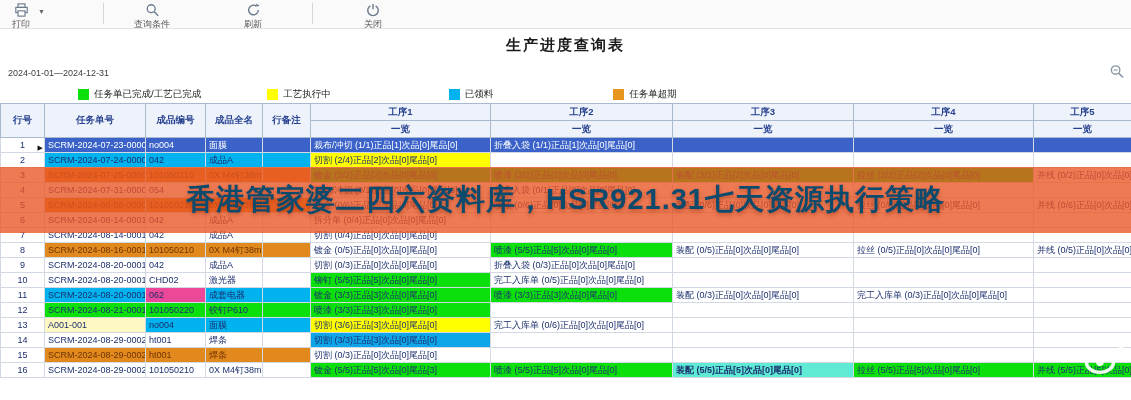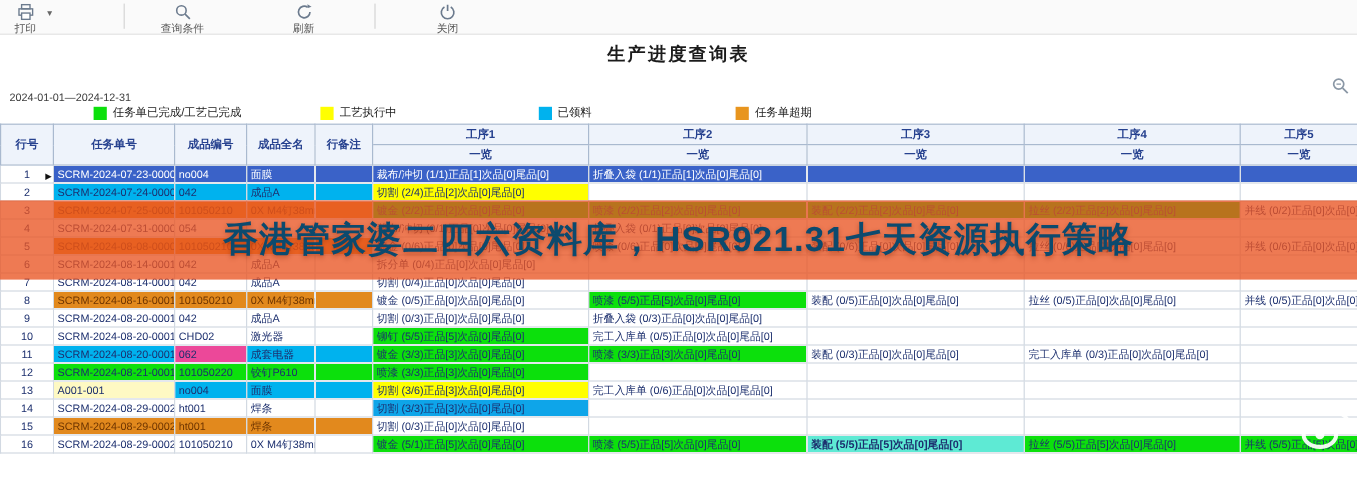--- a/index.html
+++ b/index.html
@@ -13,21 +13,21 @@
         align-items:center;justify-content:space-between;padding:2px 2px 1px;cursor:default;}
   .tbtn svg{display:block;}
   .tbtn .lbl{font-size:9px;color:#555;line-height:9px;white-space:nowrap;}
   .tcaret{position:absolute;top:8px;font-size:7px;color:#666;}
   .tsep{position:absolute;top:3px;width:1px;height:21px;background:#d5d5d5;}
 
   
   .report-title{position:absolute;left:0;top:36px;width:100%;text-align:center;
                 font-family:"Liberation Serif","DejaVu Serif",serif;
                 font-size:15px;font-weight:bold;color:#1b1b1b;letter-spacing:2px;}
-  .date-range{position:absolute;left:8px;top:76px;font-size:9px;color:#3c3c3c;}
+  .date-range{position:absolute;left:8px;top:68px;font-size:9px;color:#3c3c3c;}
   .grid-zoom{position:absolute;right:6px;top:64px;}
 
   
   .legend{position:absolute;left:78px;top:88px;display:flex;align-items:center;}
   .legend-item{display:flex;align-items:center;margin-right:0;}
   .legend-item .sw{width:11px;height:11px;margin-right:5px;flex:none;}
   .legend-item .lt{font-size:9.5px;color:#222;white-space:nowrap;}
 
   
   table.grid{position:absolute;left:0;top:103px;width:1131px;table-layout:fixed;
@@ -341,21 +341,21 @@
           <td style="background: rgb(255, 255, 255);"></td>
           <td style="background: rgb(255, 255, 255);"></td>
           <td style="background: rgb(255, 255, 255);"></td>
         </tr>
         <tr>
           <td class="rownum">16</td>
           <td class="txt-task" style="background: rgb(255, 255, 255);">SCRM-2024-08-29-00022</td>
           <td class="" style="background: rgb(255, 255, 255);">101050210</td>
           <td class="" style="background: rgb(255, 255, 255);">0X M4钉38mm(2000)</td>
           <td class="" style="background: rgb(255, 255, 255);"></td>
-          <td style="background: rgb(12, 224, 12);">镀金 (5/1)正品[5]次品[0]尾品[0]</td>
+          <td style="background: rgb(12, 224, 12);">镀金 (5/5)正品[5]次品[0]尾品[3]</td>
           <td style="background: rgb(12, 224, 12);">喷漆 (5/5)正品[5]次品[0]尾品[0]</td>
           <td style="background: #5eead4; font-weight: bold;">装配 (5/5)正品[5]次品[0]尾品[0]</td>
           <td style="background: rgb(12, 224, 12);">拉丝 (5/5)正品[5]次品[0]尾品[0]</td>
           <td style="background: rgb(12, 224, 12);">并线 (5/5)正品[5]次品[0]尾品[0]</td>
         </tr>
       </tbody>
   </table>
 
   <div class="overlay-band">
     <span>香港管家婆二四六资料库，HSR921.31七天资源执行策略</span>

